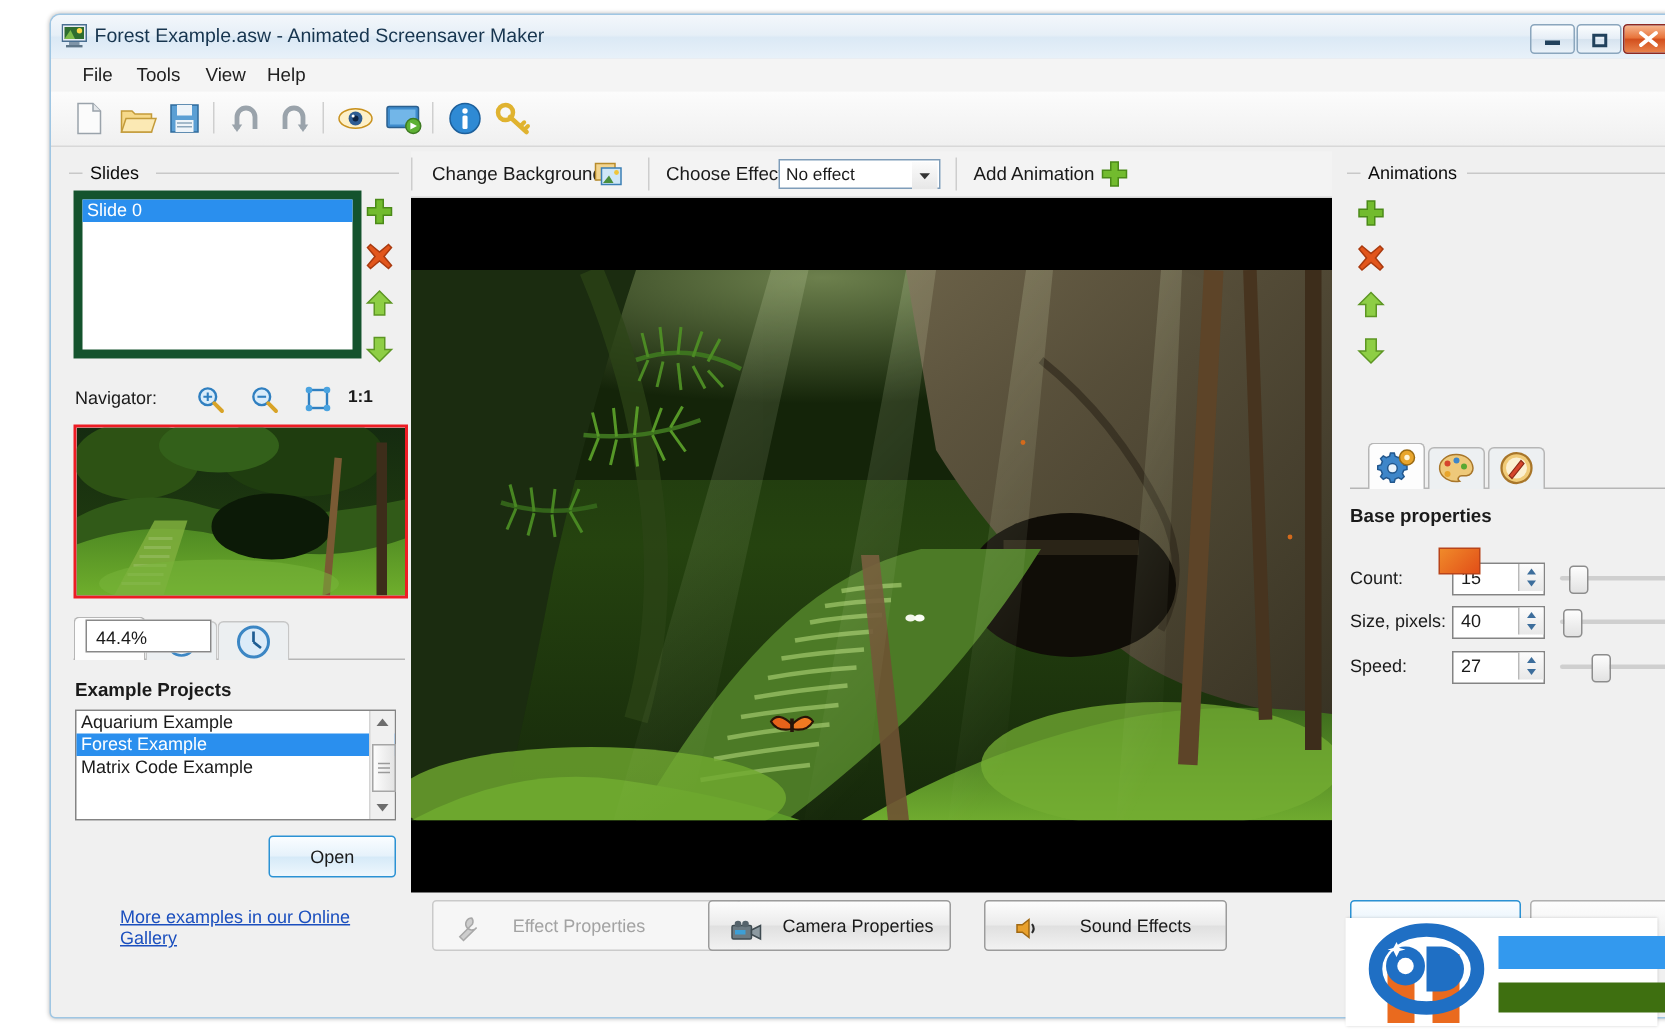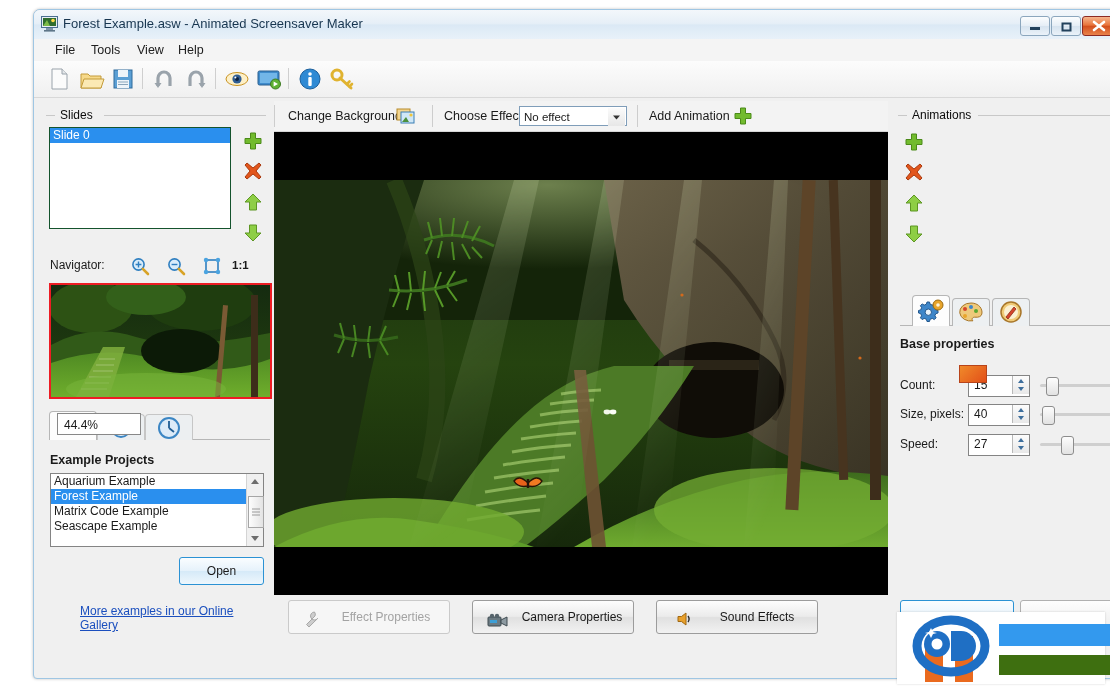--- a/index.html
+++ b/index.html
@@ -39,21 +39,21 @@
   .tb-btn{position:absolute;top:4px;width:28px;height:28px;}
   .tb-sep{position:absolute;top:7px;width:1px;height:21px;background:#cfcfcf;}
 
   
   #left{position:absolute;left:8px;top:91px;width:228px;height:560px;}
   .group-title{position:absolute;font-weight:normal;font-size:12px;color:#0b0b0b;}
   .group-line{position:absolute;height:1px;background:#c8c8c8;}
   .group-dash{position:absolute;width:9px;height:1px;background:#c8c8c8;}
 
   #slides-list{position:absolute;left:7px;top:26px;width:180px;height:100px;
-    background:#fff;border:1px solid #14532d;}
+    background:#fff;border:6px solid #14532d;}
   .listrow{height:15px;line-height:15px;padding-left:3px;font-size:12px;white-space:nowrap;overflow:hidden;}
   .listrow.sel{background:#2a8fee;color:#fff;}
 
   .sidebtn{position:absolute;left:200px;width:22px;height:22px;}
 
   #navrow{position:absolute;left:8px;top:155px;width:220px;height:20px;}
   #nav-label{position:absolute;left:0;top:2px;font-size:12px;}
   .navicon{position:absolute;top:0;width:20px;height:20px;}
   #nav-ratio{position:absolute;left:182px;top:3px;font-weight:bold;font-size:11.5px;}
 
@@ -87,21 +87,21 @@
      font-size:11.5px;line-height:20px;padding-left:4px;box-sizing:border-box;}
   #effect-arrow{position:absolute;right:1px;top:1px;width:17px;height:18px;
      background:linear-gradient(to bottom,#fbfbfb,#e7e7e7);}
 
   #preview{position:absolute;left:0;top:31px;width:614px;height:463px;background:#000;overflow:hidden;}
   #preview-img{position:absolute;left:0;top:48px;width:614px;height:367px;overflow:hidden;}
 
   .bigbtn{position:absolute;top:499px;height:32px;border:1px solid #9c9c9c;border-radius:3px;
      background:linear-gradient(to bottom,#fdfdfd,#ebebeb 48%,#e0e0e0 52%,#f2f2f2);
      font-size:12px;line-height:32px;text-align:center;}
-  .bigbtn.disabled{color:#a3a3a3;background:#f6f6f6;border-color:#cacaca;}
+  .bigbtn.disabled{color:#a3a3a3;background:#f6f6f6;border-color:#cacaca;padding-left:44px;}
 
   
   #right{position:absolute;left:862px;top:91px;width:222px;height:560px;}
   #anim-list{position:absolute;left:40px;top:26px;width:182px;height:155px;background:#fff;border:1px solid #848484;}
 
   #rtabs{position:absolute;left:4px;top:194px;width:218px;height:30px;border-bottom:1px solid #b6b6b6;}
   .rtab{position:absolute;top:0;width:36px;height:30px;border:1px solid #b6b6b6;border-bottom:none;
         border-radius:4px 4px 0 0;background:#fdfdfd;}
   .rtab.inactive{background:#edf0f2;top:3px;height:27px;}
 
@@ -354,21 +354,20 @@
         </svg>
       </div>
     </div>
     <div id="tooltip444">44.4%</div>
 
     <div id="ex-title">Example Projects</div>
     <div id="ex-list">
       <div class="listrow">Aquarium Example</div>
       <div class="listrow sel">Forest Example</div>
       <div class="listrow">Matrix Code Example</div>
-      <div class="listrow">Seascape Example</div>
       <div id="ex-sb">
         <div class="sb-arrow" style="top:0">
           <svg viewBox="0 0 16 15">
               <path d="M8 5 L12 10 H4 Z" fill="#6d6d6d"></path>
             </svg>
         </div>
         <div id="sb-thumb">
           <svg viewBox="0 0 14 30">
               <g stroke="#9a9a9a" stroke-width="1">
                 <path d="M3 12 h8"></path>

